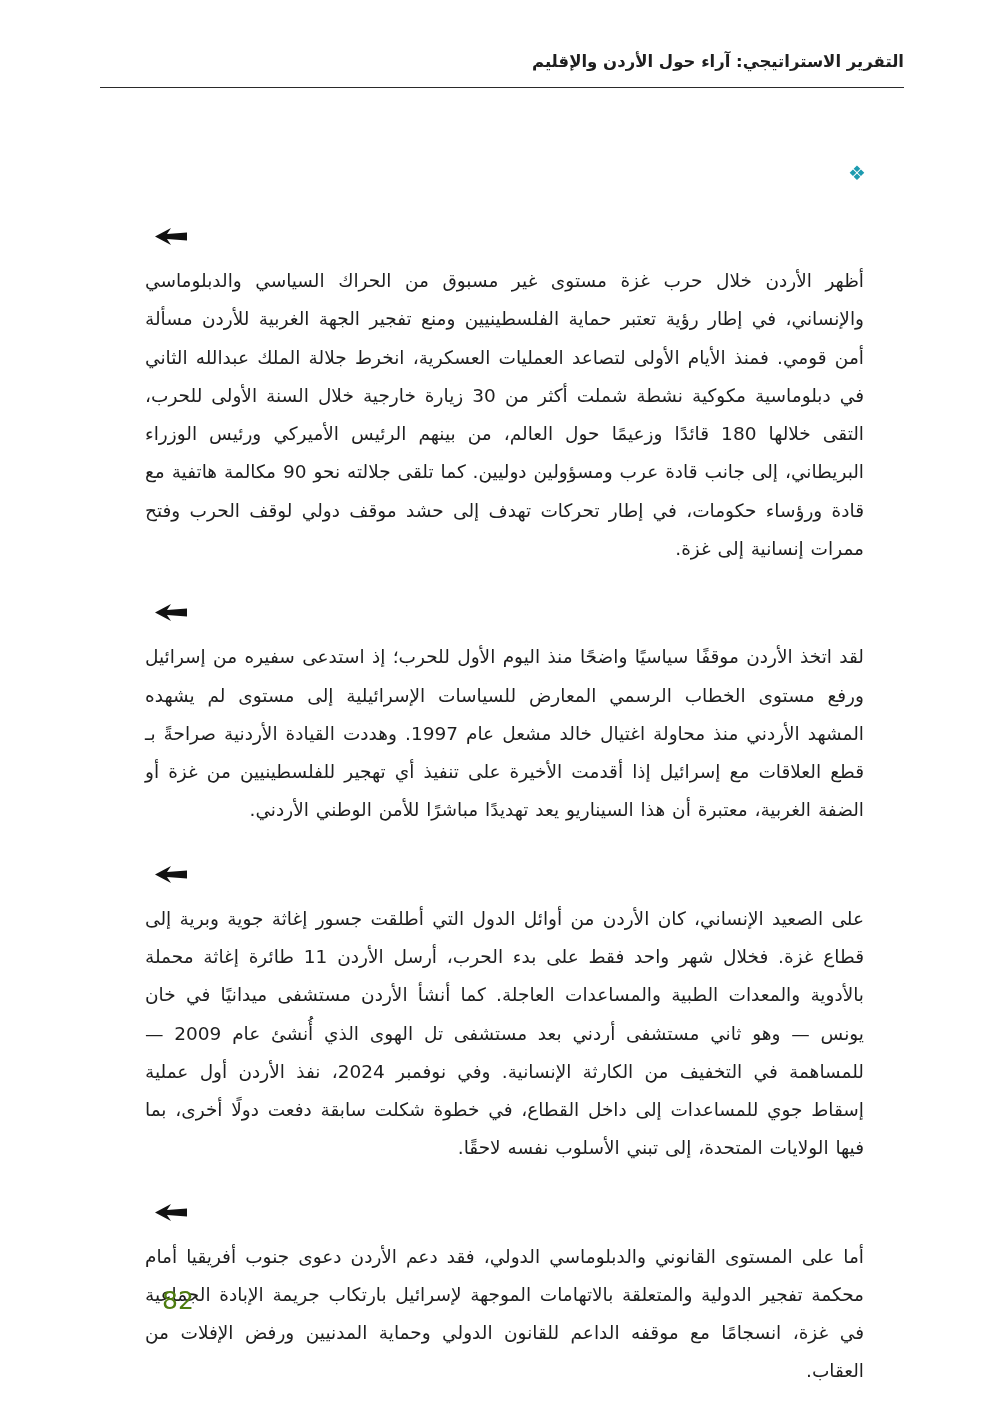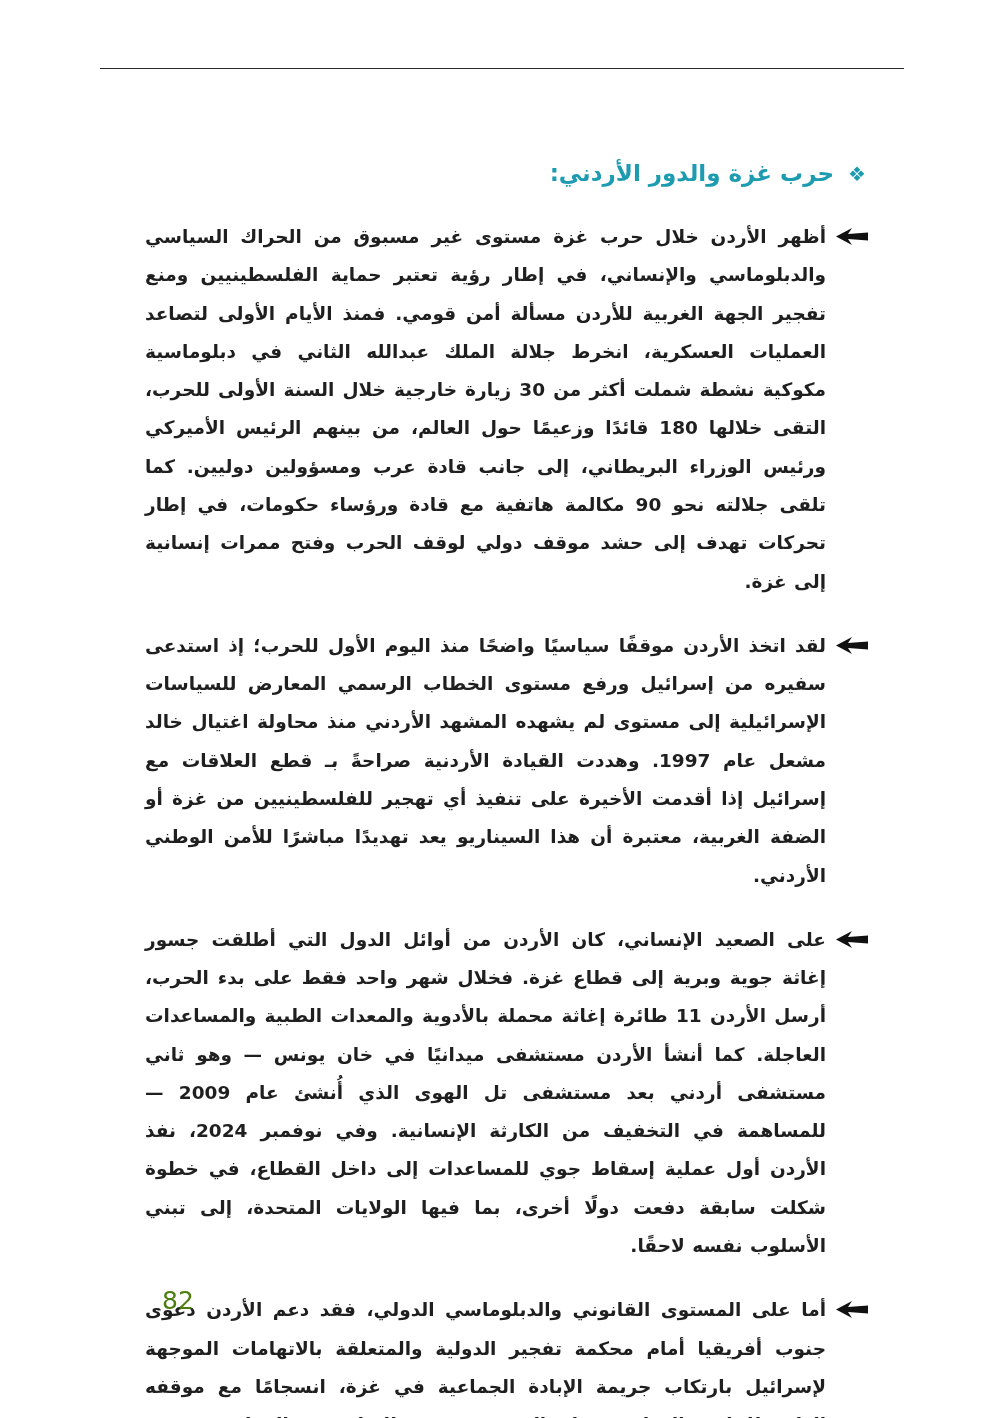--- a/index.html
+++ b/index.html
@@ -64,24 +64,23 @@
   }
   
   .content {
     position: absolute;
     top: 218px;
     right: 140px;
     left: 145px;
   }
   .para {
     display: flex;
-    flex-direction: row;
-    align-items: flex-start;
+    flex-direction: column;
+    align-items: flex-end;
     margin-bottom: 26px;
-    font-weight: bold;
   }
   .arrow {
     flex: 0 0 34px;
     width: 34px;
     padding-top: 10px;
     margin-left: 4px;
   }
   .arrow svg {
     display: block;
     transform: translateX(4px);
@@ -104,26 +103,26 @@
     color: #4d7c0f;
     direction: ltr;
   }
 </style>
 </head>
 <body>
 
 <div class="page">
 
   <div class="header">
+    <div class="header-title">التقرير الاستراتيجي: آراء حول الأردن والإقليم</div>
     <hr class="header-rule">
   </div>
 
   <h1 class="section-heading">
     <span class="diamond">❖</span>
-    <span>حرب غزة والدور الأردني:</span>
   </h1>
 
   <div class="content" id="paragraphs">
       <div class="para">
         <span class="arrow">
           <svg width="32" height="17" viewBox="0 0 32 17" xmlns="http://www.w3.org/2000/svg">
             <path d="M0,8.5 L16,0 L12,6 L32,4.5 L32,12.5 L12,11 L16,17 Z" fill="#111111"></path>
           </svg>
         </span>
         <p>أظهر الأردن خلال حرب غزة مستوى غير مسبوق من الحراك السياسي والدبلوماسي والإنساني، في إطار رؤية تعتبر حماية الفلسطينيين ومنع تفجير الجهة الغربية للأردن مسألة أمن قومي. فمنذ الأيام الأولى لتصاعد العمليات العسكرية، انخرط جلالة الملك عبدالله الثاني في دبلوماسية مكوكية نشطة شملت أكثر من 30 زيارة خارجية خلال السنة الأولى للحرب، التقى خلالها 180 قائدًا وزعيمًا حول العالم، من بينهم الرئيس الأميركي ورئيس الوزراء البريطاني، إلى جانب قادة عرب ومسؤولين دوليين. كما تلقى جلالته نحو 90 مكالمة هاتفية مع قادة ورؤساء حكومات، في إطار تحركات تهدف إلى حشد موقف دولي لوقف الحرب وفتح ممرات إنسانية إلى غزة.</p>

